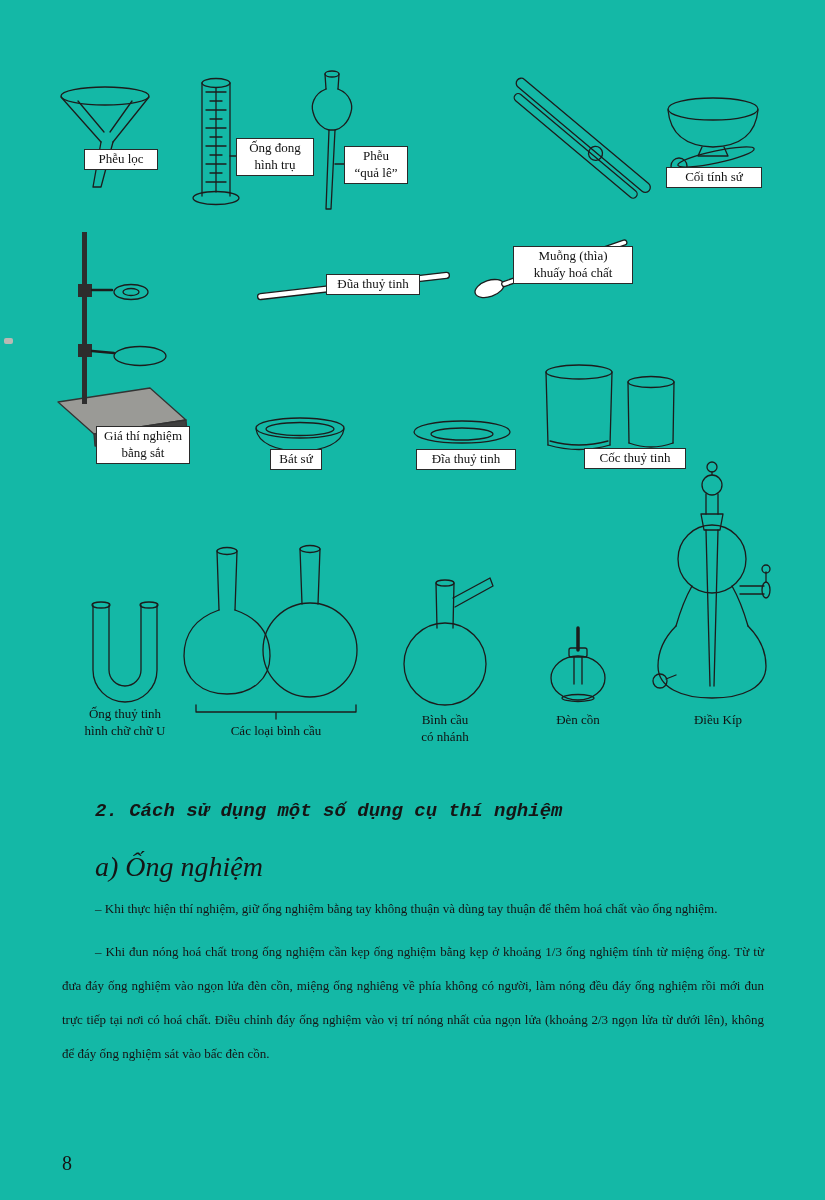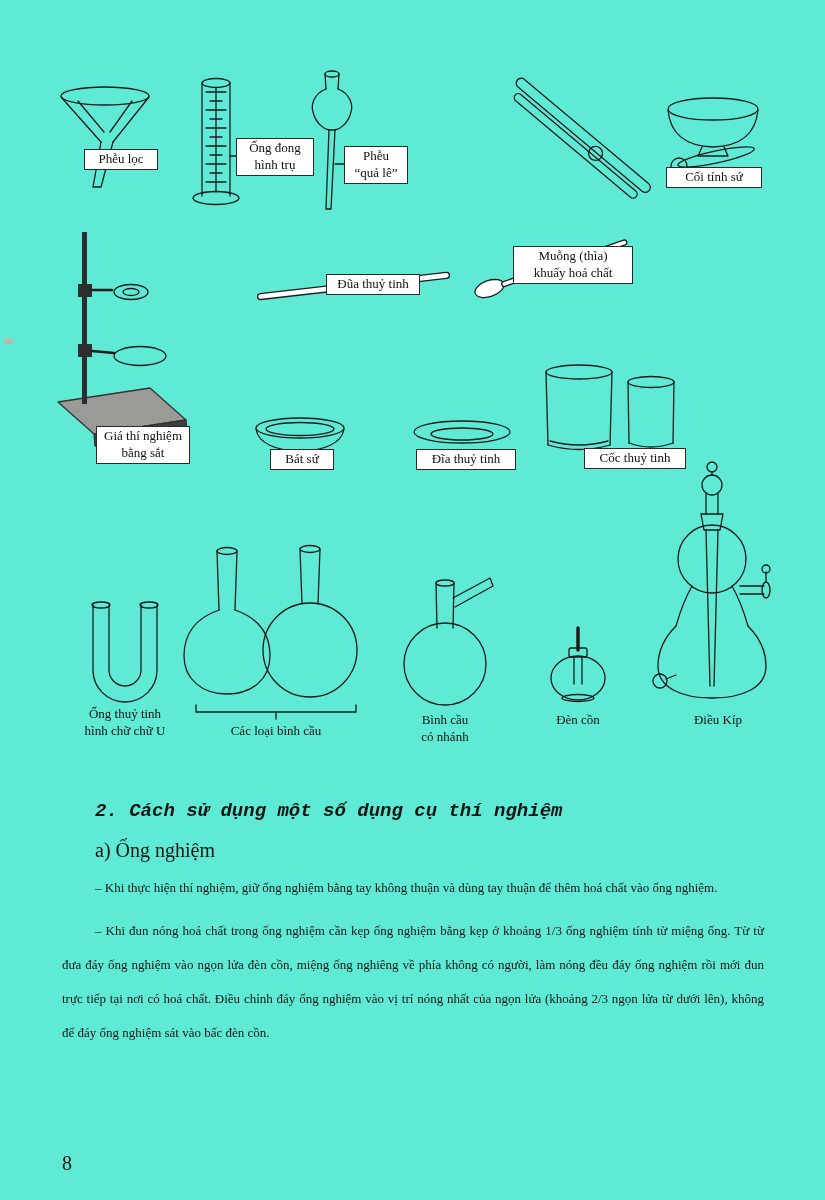--- a/index.html
+++ b/index.html
@@ -1,35 +1,35 @@
 <!DOCTYPE html>
 <html><head>
 <meta charset="utf-8">
 <style>
   * { margin:0; padding:0; box-sizing:border-box; }
   html,body { background:#e8e8e6; }
   .page {
     position:relative; width:825px; height:1200px; margin:0 auto;
-    background:#5eead4; overflow:hidden;
+    background:#14b8a6; overflow:hidden;
     font-family:"Liberation Serif", serif; color:#151515;
   }
   svg.fig { position:absolute; left:0; top:0; }
   .lbl {
     position:absolute; font-size:13px; line-height:1.3; text-align:center;
     white-space:pre-line; color:#111;
   }
   .lbl.boxed { border:1px solid #2a2a2a; background:#fff; padding:1px 3px; }
   .lbl.plain { background:transparent; }
   .scan-mark { position:absolute; left:4px; top:338px; width:9px; height:6px; background:#b9b9b4; border-radius:2px; }
   .text-area { position:absolute; left:62px; top:800px; width:702px; }
   .heading {
     font-family:Liberation Mono, monospace; font-style:italic; font-weight:bold;
     font-size:19px; margin-left:33px;
   }
-  .subheading { font-size:20px; margin-top:17px; margin-left:33px; }
+  .subheading { font-style:italic; font-size:28px; margin-top:29px; margin-left:33px; }
   p.body { font-size:13px; line-height:34px; text-align:justify; text-indent:33px; margin-top:9px; }
   .page-number { position:absolute; left:62px; top:1152px; font-size:20px; }
 </style>
 </head>
 <body>
 
 <div class="page">
 
   <div class="scan-mark"></div>
 
@@ -189,21 +189,21 @@
   <div class="lbl boxed" style="left:236px;top:138px;width:78px">Ống đong
 hình trụ</div>
   <div class="lbl boxed" style="left:344px;top:146px;width:64px">Phễu
 “quả lê”</div>
   <div class="lbl boxed" style="left:666px;top:167px;width:96px">Cối tính sứ</div>
   <div class="lbl boxed" style="left:326px;top:274px;width:94px">Đũa thuỷ tinh</div>
   <div class="lbl boxed" style="left:513px;top:246px;width:120px">Muỗng (thìa)
 khuấy hoá chất</div>
   <div class="lbl boxed" style="left:96px;top:426px;width:94px">Giá thí nghiệm
 bằng sắt</div>
-  <div class="lbl boxed" style="left:270px;top:449px;width:64px">Bát sứ</div>
+  <div class="lbl boxed" style="left:270px;top:449px;width:52px">Bát sứ</div>
   <div class="lbl boxed" style="left:416px;top:449px;width:100px">Đĩa thuỷ tinh</div>
   <div class="lbl boxed" style="left:584px;top:448px;width:102px">Cốc thuỷ tinh</div>
   <div class="lbl plain" style="left:58px;top:706px;width:134px">Ống thuỷ tinh
 hình chữ chữ U</div>
   <div class="lbl plain" style="left:194px;top:723px;width:164px">Các loại bình cầu</div>
   <div class="lbl plain" style="left:393px;top:712px;width:104px">Bình cầu
 có nhánh</div>
   <div class="lbl plain" style="left:536px;top:712px;width:84px">Đèn cồn</div>
   <div class="lbl plain" style="left:676px;top:712px;width:84px">Điều Kíp</div>
 

